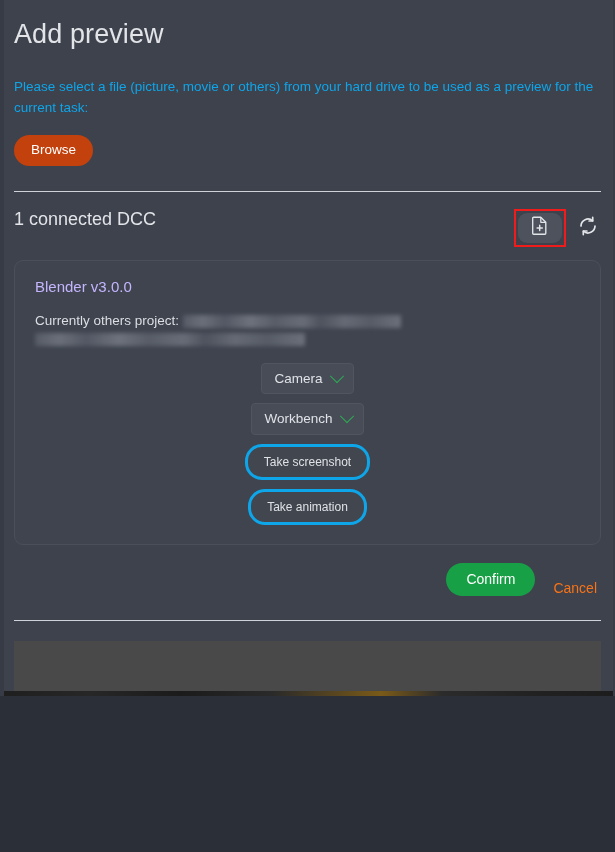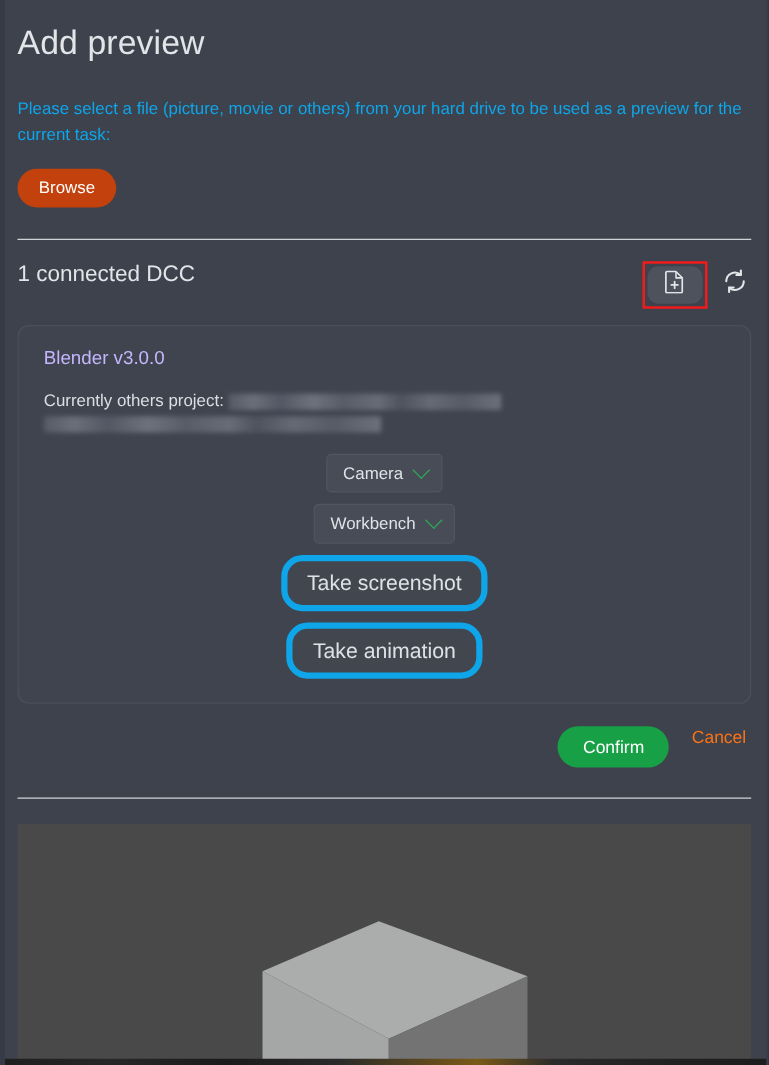--- a/index.html
+++ b/index.html
@@ -12,21 +12,21 @@
     height: 852px;
     overflow: hidden;
     font-family: "Liberation Sans", sans-serif;
     color: #d8dadf;
   }
 
   
   #app {
     position: relative;
     width: 615px;
-    height: 852px;
+    height: 696px;
     background: #3d424d;
     box-sizing: border-box;
     overflow: hidden;
   }
   
   .edge-left {
     position: absolute;
     left: 0; top: 0;
     width: 4px; height: 852px;
     background: #363b45;
@@ -201,34 +201,34 @@
   .chev {
     display: inline-block;
     width: 9px;
     height: 9px;
     border-right: 1.6px solid #2faa55;
     border-bottom: 1.6px solid #2faa55;
     transform: rotate(45deg) translate(-2px,-2px);
   }
   .btn-outline {
     background: #42474f;
-    border: 5px solid #0ea5e9;
+    border: 3px solid #0ea5e9;
     border-radius: 17px;
     color: #dfe1e6;
-    font-size: 17px;
+    font-size: 12px;
     padding: 9px 16px;
     cursor: pointer;
     line-height: 1;
     font-family: "Liberation Sans", sans-serif;
   }
 
   
   .confirm-row {
     display: flex;
-    align-items: flex-start;
+    align-items: flex-end;
     justify-content: flex-end;
     gap: 18px;
     margin-top: 18px;
     padding-right: 18px;
   }
   .btn-confirm {
     background: #18a046;
     color: #ffffff;
     border: none;
     border-radius: 18px;

